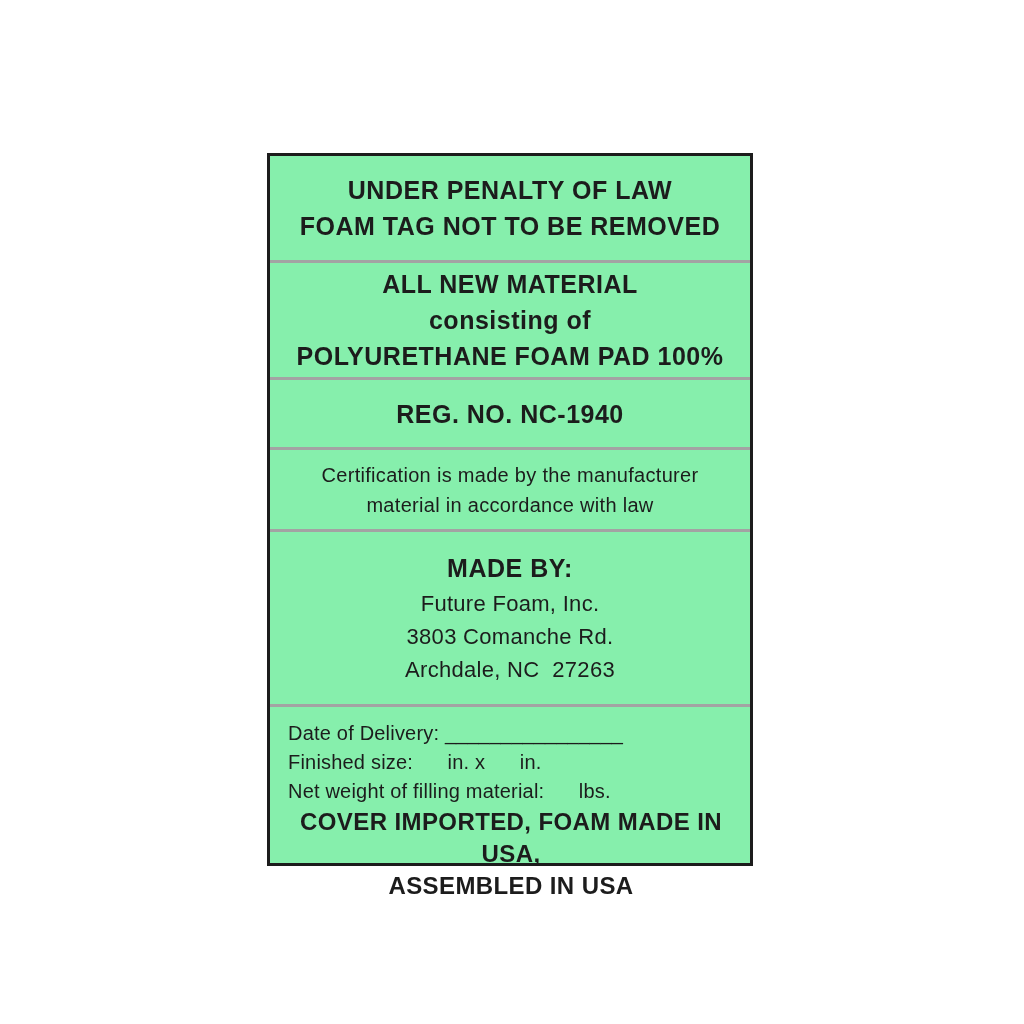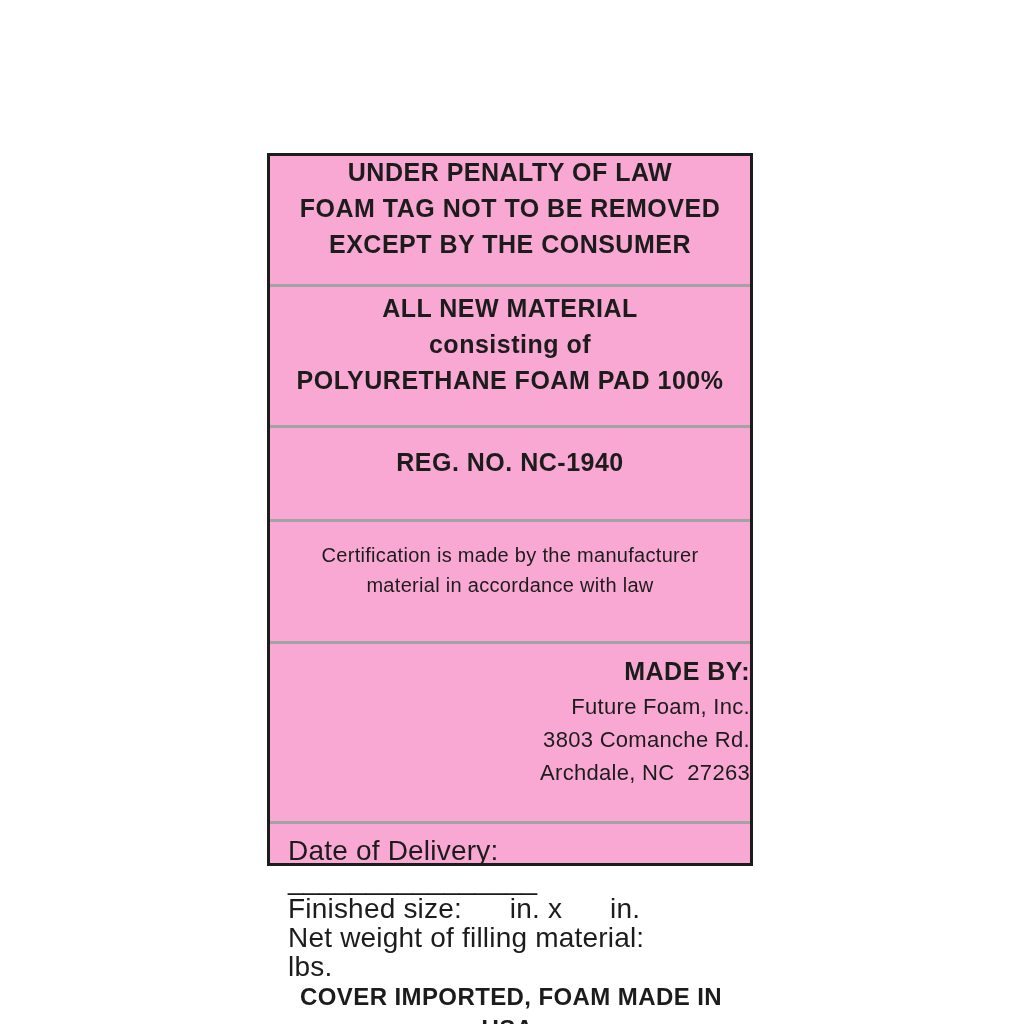--- a/index.html
+++ b/index.html
@@ -19,40 +19,39 @@
   .law-label {
     position: absolute;
     left: 267px;
     top: 153px;
     width: 486px;
     height: 713px;
     border: 3px solid #1c1c1c;
     box-sizing: border-box;
     display: flex;
     flex-direction: column;
-    background: #f9a8d4;
-    gap: 24px;
+    background: #86efac;
   }
   .sec {
     box-sizing: border-box;
     display: flex;
     flex-direction: column;
     justify-content: center;
     align-items: center;
     text-align: center;
     flex: 0 0 auto;
   }
   .sec + .sec {
     border-top: 3px solid #a3a3a3;
   }
   .sec-penalty   { height: 104px; }
   .sec-material  { height: 117px; }
   .sec-reg       { height: 70px;  }
-  .sec-cert      { height: 98px; }
-  .sec-madeby    { height: 156px; align-items: flex-end; }
+  .sec-cert      { height: 82px; }
+  .sec-madeby    { height: 175px; }
   .sec-details   {
     flex: 1 1 auto;
     align-items: stretch;
     text-align: left;
     justify-content: space-between;
     padding: 12px 16px 10px 18px;
   }
   .h-bold {
     font-weight: bold;
     font-size: 25px;
@@ -80,21 +79,21 @@
     letter-spacing: 0.5px;
     white-space: pre-wrap;
   }
   .addr-line {
     font-size: 22px;
     line-height: 33px;
     letter-spacing: 0.3px;
     white-space: pre-wrap;
   }
   .detail-line {
-    font-size: 28px;
+    font-size: 20px;
     line-height: 29px;
     letter-spacing: 0.2px;
     white-space: pre-wrap;
   }
   .blank-underscores {
     letter-spacing: 0;
   }
   .origin-block {
     text-align: center;
     padding-bottom: 2px;
@@ -109,21 +108,20 @@
 </style>
 </head>
 <body>
 
 <div class="canvas">
   <div class="law-label">
 
     <section class="sec sec-penalty">
       <div class="h-bold">UNDER PENALTY OF LAW</div>
       <div class="h-bold">FOAM TAG NOT TO BE REMOVED</div>
-      <div class="h-bold">EXCEPT BY THE CONSUMER</div>
     </section>
 
     <section class="sec sec-material">
       <div class="h-bold">ALL NEW MATERIAL</div>
       <div class="h-bold">consisting of</div>
       <div class="h-bold">POLYURETHANE FOAM PAD 100%</div>
     </section>
 
     <section class="sec sec-reg">
       <div class="reg-line">REG. NO. NC-1940</div>

